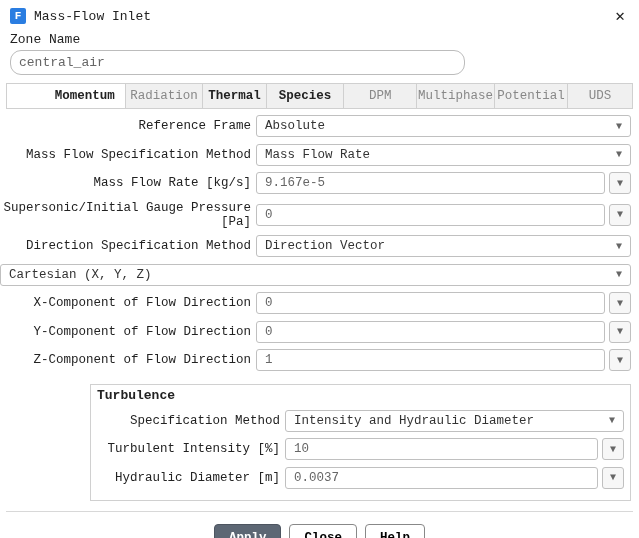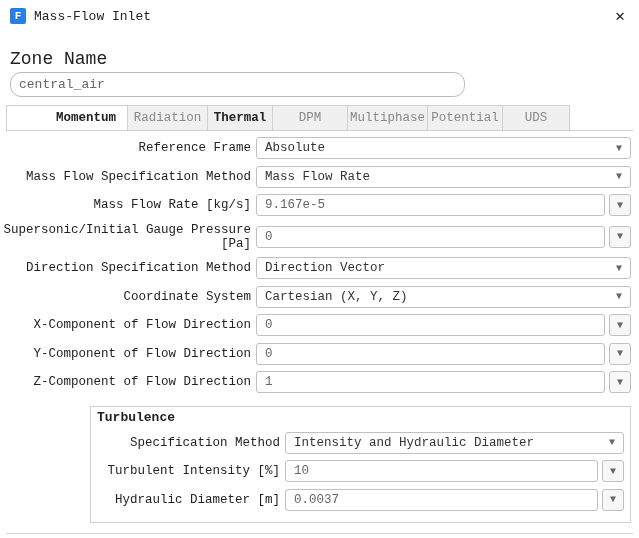--- a/index.html
+++ b/index.html
@@ -26,21 +26,21 @@
     font-weight: bold;
     font-size: 11px;
     display: inline-flex;
     align-items: center;
     justify-content: center;
     border-radius: 2px;
   }
   .title-text { flex: 1; font-size: 13px; }
   .close-x { font-size: 16px; cursor: pointer; padding: 0 4px; }
   .zone-block { padding: 2px 10px 6px 10px; }
-  .zone-label { font-size: 18px; margin-bottom: 3px; margin-top: 17px; }
+  .zone-label { font-size: 13px; margin-bottom: 3px; }
   .zone-input {
     width: 455px;
     padding: 4px 8px;
     border: 1px solid #bcbcbc;
     border-radius: 11px;
     background: #fff;
     font-family: inherit;
     font-size: 13px;
     color: #666;
   }
@@ -174,20 +174,21 @@
 
 <div class="zone-block">
   <div class="zone-label">Zone Name</div>
   <input class="zone-input" value="central_air" style="">
 </div>
 
 <div class="tabs" id="tabs">
     <div class="tab active" style="width: 122px; padding-left: 38px;">Momentum</div>
     <div class="tab" style="width: 80px;">Radiation</div>
     <div class="tab open" style="width: 65px;">Thermal</div>
+    <div class="tab open" style="width: 80px;">Species</div>
     <div class="tab" style="width: 75px;">DPM</div>
     <div class="tab" style="width: 80px;">Multiphase</div>
     <div class="tab" style="width: 75px;">Potential</div>
     <div class="tab" style="width: 67px;">UDS</div>
   </div>
 
 <div class="form-area" id="form-area">
     <div class="row">
       <div class="row-label">Reference Frame</div>
       <div class="row-field">
@@ -223,21 +224,20 @@
     <div class="row">
       <div class="row-label">Direction Specification Method</div>
       <div class="row-field">
         <div class="select">
           <span>Direction Vector</span>
           <span class="caret">▼</span>
         </div>
       </div>
     </div>
     <div class="row">
-      <div class="row-label">Coordinate System</div>
       <div class="row-field">
         <div class="select">
           <span>Cartesian (X, Y, Z)</span>
           <span class="caret">▼</span>
         </div>
       </div>
     </div>
     <div class="row">
       <div class="row-label">X-Component of Flow Direction</div>
       <div class="row-field">

